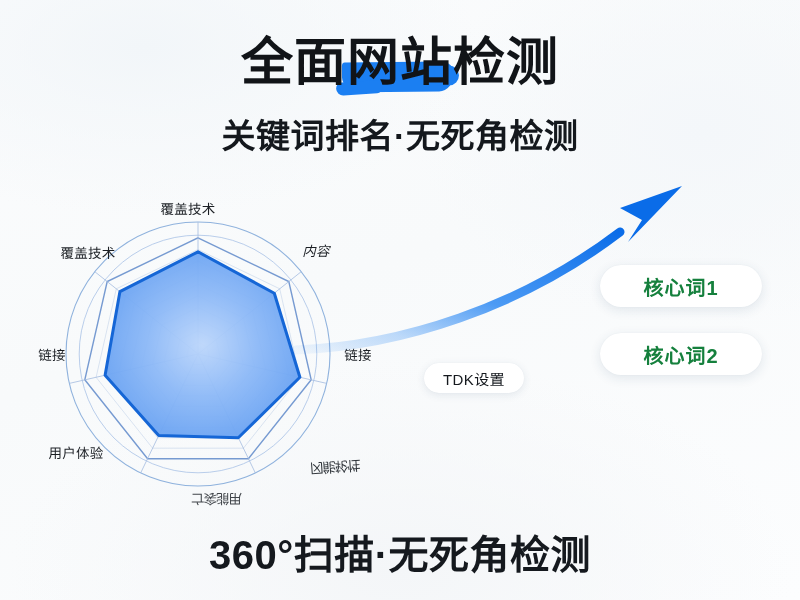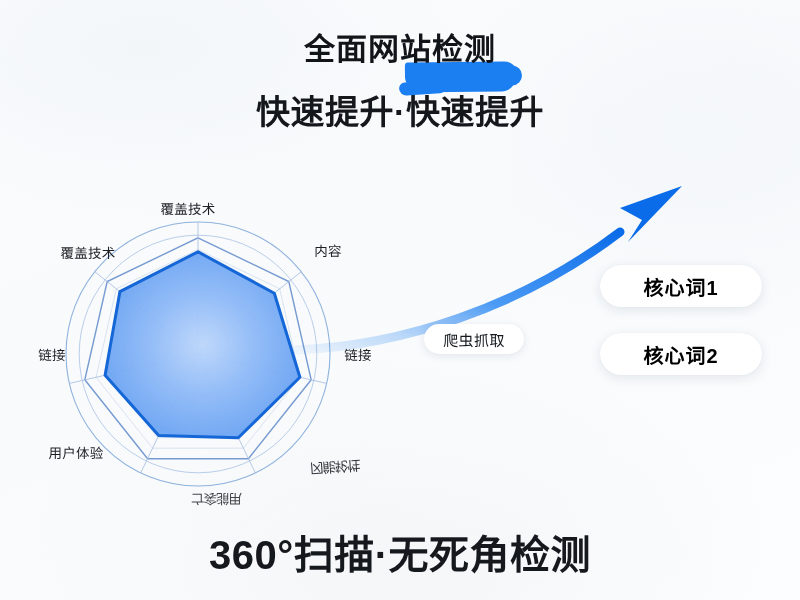--- a/index.html
+++ b/index.html
@@ -32,21 +32,21 @@
     position: absolute;
     left: 0;
     top: 32px;
     width: 800px;
     text-align: center;
   }
 
   .main-title {
     position: relative;
     display: inline-block;
-    font-size: 31px;
+    font-size: 52px;
     font-weight: 700;
     letter-spacing: 1px;
     color: #111418;
     line-height: 1.18;
     white-space: nowrap;
   }
   .main-title .seg {
     position: relative;
     z-index: 2;
   }
@@ -170,39 +170,39 @@
   
   .kw-card {
     position: absolute;
     display: flex;
     align-items: center;
     justify-content: center;
     background: #ffffff;
     border-radius: 21px;
     font-size: 20px;
     font-weight: 700;
-    color: #000000;
+    color: #15803d;
     letter-spacing: 1px;
     box-shadow: 0 3px 12px rgba(30,60,100,0.11), 0 0 1px rgba(30,60,100,0.08);
     white-space: nowrap;
   }
   .kw-1 { left: 600px; top: 265px; width: 162px; height: 42px; }
   .kw-2 { left: 600px; top: 333px; width: 162px; height: 42px; text-align: center; }
 </style>
 </head>
 <body>
 
 <div id="poster">
 
   <div class="title-block">
     <div class="main-title">
       <span class="brush"></span>
       <span class="seg">全面</span><span class="hl">网站</span><span class="seg">检测</span>
     </div>
-    <div class="sub-title">快速提升·快速提升</div>
+    <div class="sub-title">关键词排名·无死角检测</div>
   </div>
 
   <div id="radar-wrap">
     <svg id="radar-svg" width="340" height="310" viewBox="0 0 340 310">
       <defs>
         <radialGradient id="radarFill" cx="50%" cy="50%" r="50%">
           <stop offset="0%" stop-color="#bcd6fb" stop-opacity="0.95"></stop>
           <stop offset="55%" stop-color="#8db9f7" stop-opacity="0.95"></stop>
           <stop offset="100%" stop-color="#6fa6f3" stop-opacity="0.96"></stop>
         </radialGradient>
@@ -233,21 +233,21 @@
           <polygon points="170.0,99.9 215.4,121.8 226.6,170.9 195.2,210.3 144.8,210.3 113.4,170.9 124.6,121.8" fill="none" stroke="#9fb8de" stroke-width="0.6" opacity="0.6"></polygon>
           <polygon points="170.0,111.5 206.3,129.0 215.3,168.3 190.2,199.9 149.8,199.9 124.7,168.3 133.7,129.0" fill="none" stroke="#9fb8de" stroke-width="0.6" opacity="0.6"></polygon>
           <polygon points="170.0,123.2 197.2,136.3 204.0,165.8 185.1,189.4 154.9,189.4 136.0,165.8 142.8,136.3" fill="none" stroke="#9fb8de" stroke-width="0.6" opacity="0.6"></polygon>
           <polygon points="170.0,134.8 188.2,143.5 192.6,163.2 180.1,178.9 159.9,178.9 147.4,163.2 151.8,143.5" fill="none" stroke="#9fb8de" stroke-width="0.6" opacity="0.6"></polygon>
           <polygon points="170.0,146.4 179.1,150.8 181.3,160.6 175.0,168.5 165.0,168.5 158.7,160.6 160.9,150.8" fill="none" stroke="#9fb8de" stroke-width="0.6" opacity="0.6"></polygon>
         </g>
       <polygon id="radar-series" fill="url(#radarFill)" stroke="#1566d6" stroke-width="3" stroke-linejoin="round" points="170.0,55.8 246.3,97.2 271.9,181.3 210.3,241.7 130.7,239.6 77.1,179.2 91.9,95.7"></polygon>
     </svg>
 
     <div class="radar-label" style="left:160px; top:12px;">覆盖技术</div>
-    <div class="radar-label" style="left:300px; top:54px;">内容</div>
+    <div class="radar-label" style="left:288px; top:54px;font-style:italic;">内容</div>
     <div class="radar-label" style="left:330px; top:158px;">链接</div>
     <div class="radar-label glitch g1" style="left:282px; top:262px;">冈能轮性</div>
     <div class="radar-label glitch g3" style="left:164px; top:296px;">用能衾亡</div>
     <div class="radar-label" style="left:48px; top:256px;">用户体验</div>
     <div class="radar-label" style="left:60px; top:56px;">覆盖技术</div>
     <div class="radar-label" style="-5px; left:24px; top:158px;">链接</div>
   </div>
 
   <svg id="arrow-svg" width="420" height="180" viewBox="0 0 420 180">
     <defs>
@@ -255,20 +255,20 @@
         <stop offset="0%" stop-color="#1b7ff2" stop-opacity="0.05"></stop>
         <stop offset="22%" stop-color="#2f8bf4" stop-opacity="0.30"></stop>
         <stop offset="50%" stop-color="#1b7ff2" stop-opacity="0.78"></stop>
         <stop offset="100%" stop-color="#0a6ce8" stop-opacity="1"></stop>
       </linearGradient>
     </defs>
     <path d="M6,170 C110,166 230,128 330,52" fill="none" stroke="url(#arrowGrad)" stroke-width="9" stroke-linecap="round"></path>
     <path d="M392,6 L330,28 L352,40 L338,62 Z" fill="#0a6ce8"></path>
   </svg>
 
-  <div class="chip chip-1">爬虫抓取</div>
+  <div class="chip chip-2">TDK设置</div>
 
   <div class="kw-card kw-1">核心词1</div>
   <div class="kw-card kw-2">核心词2</div>
 
   <div class="bottom-title">360°扫描·无死角检测</div>
 
 </div>
 
 </body></html>

